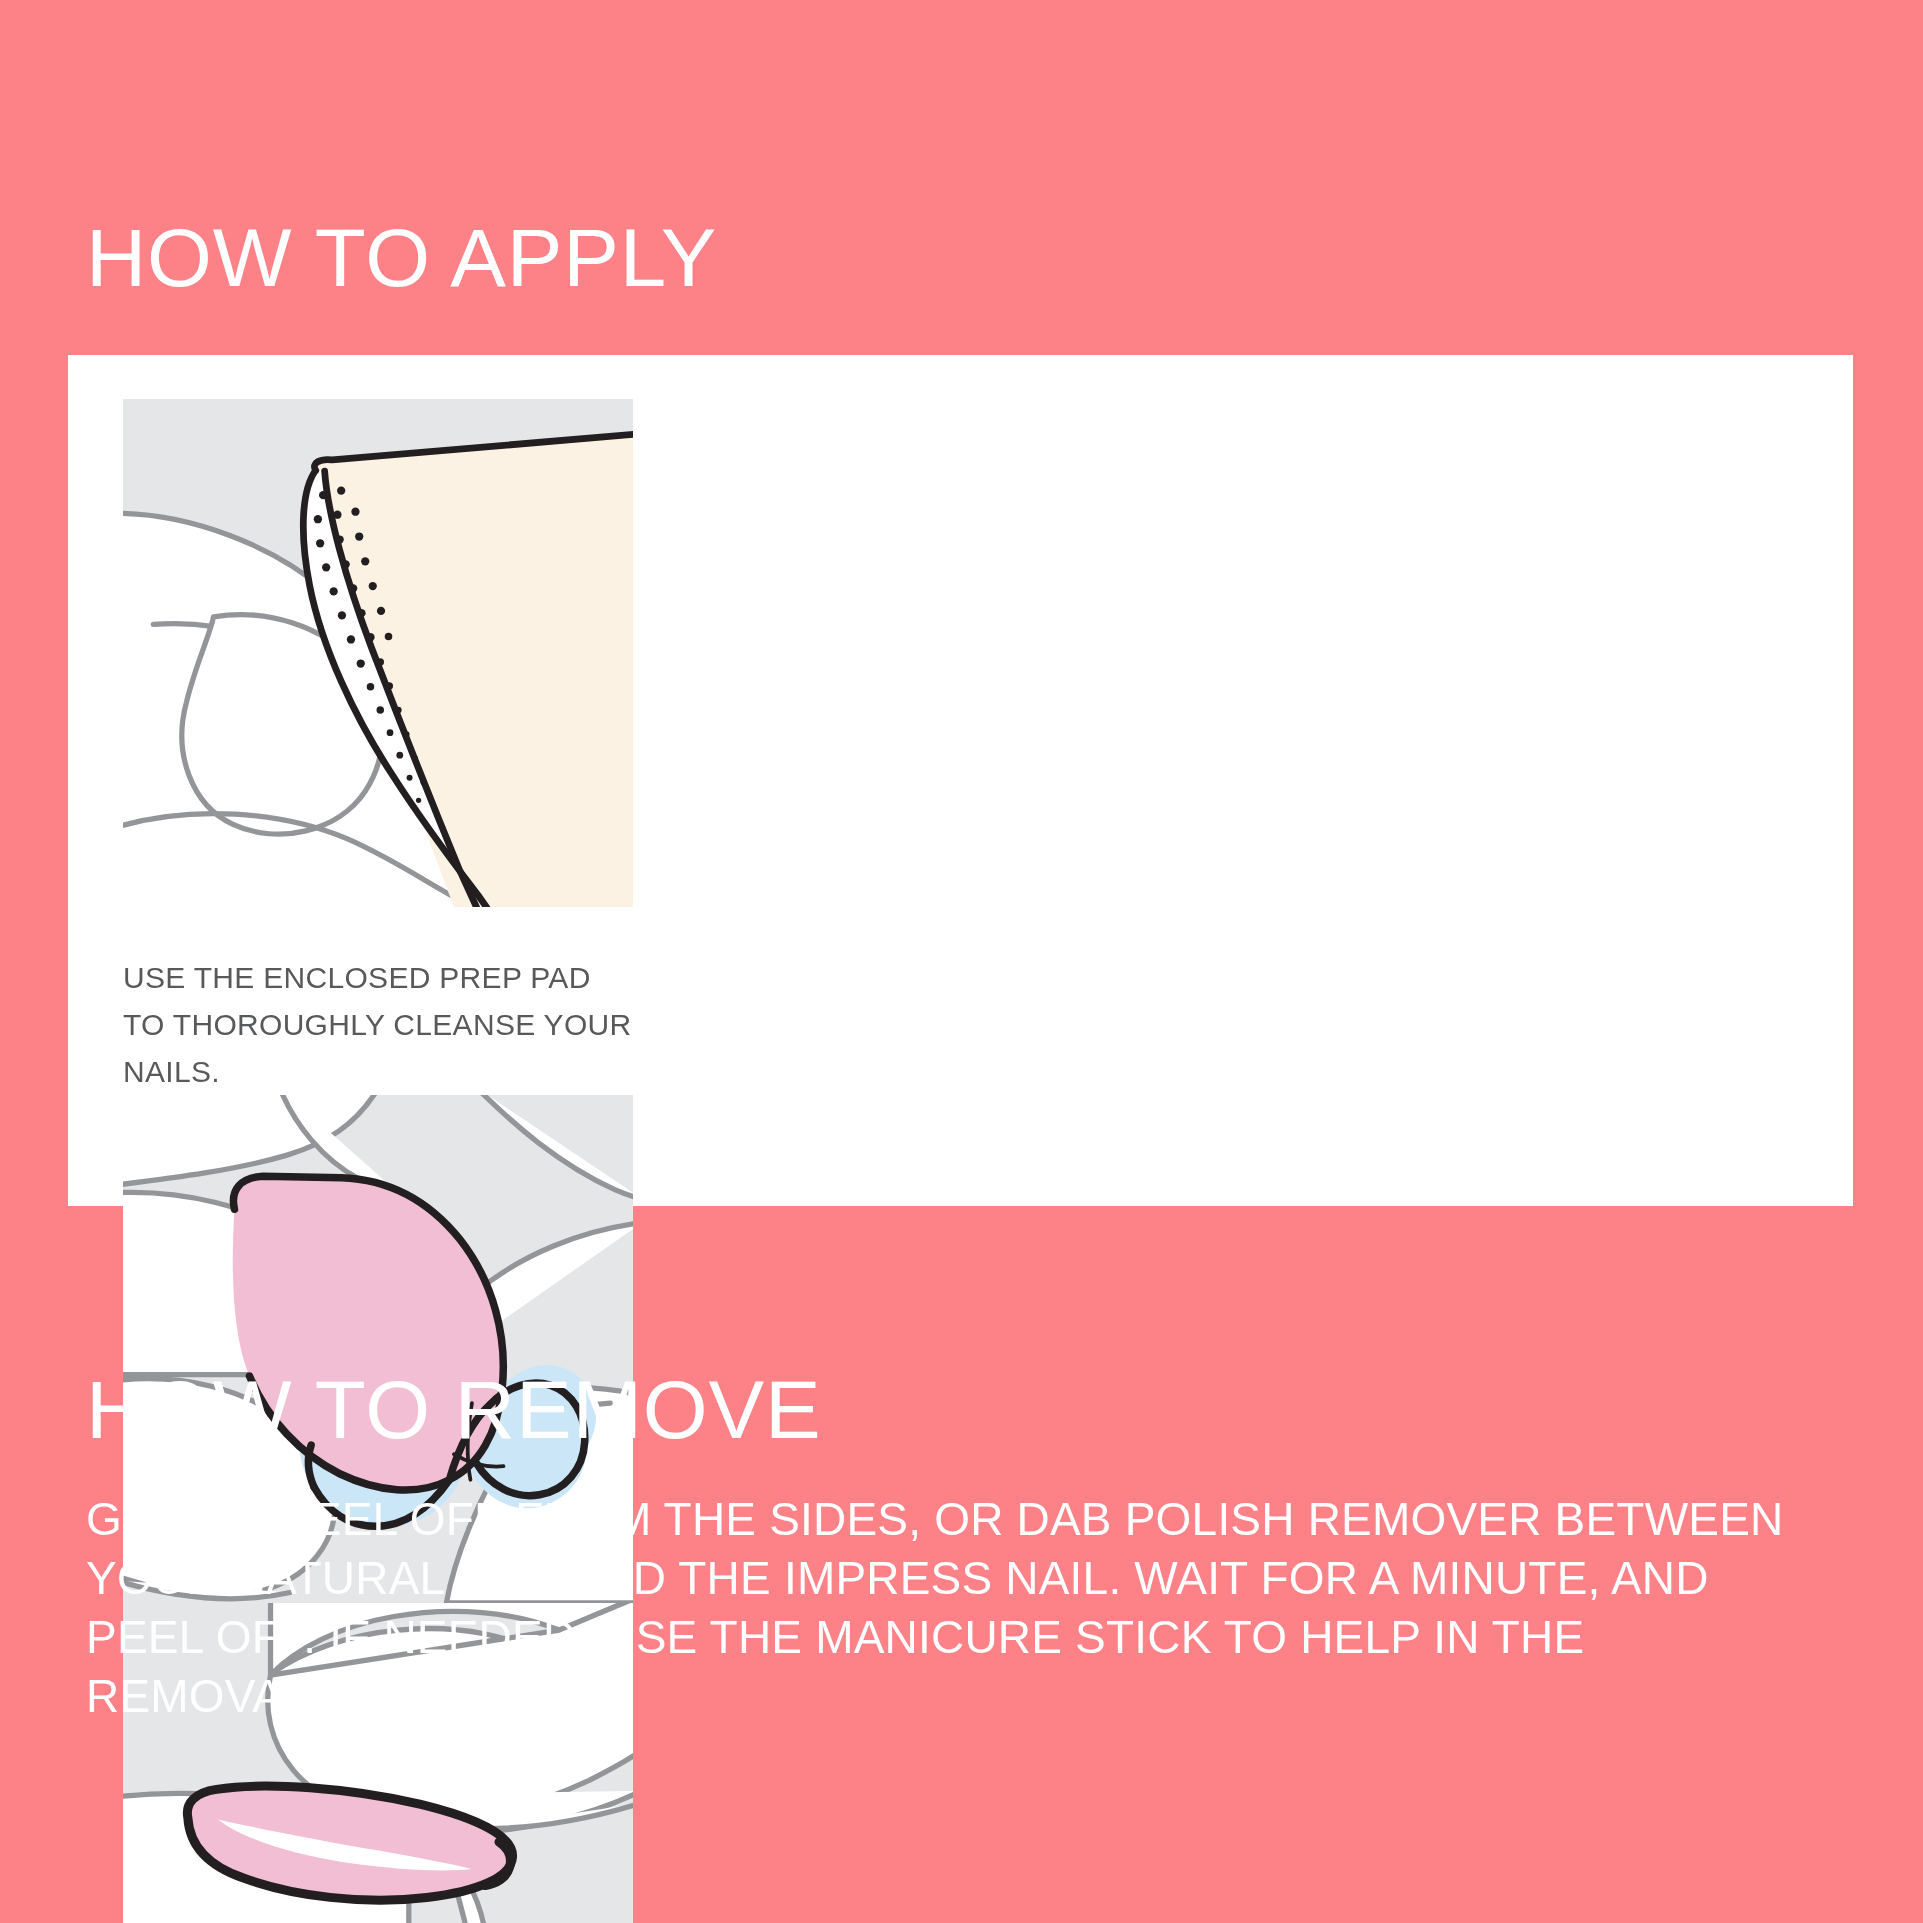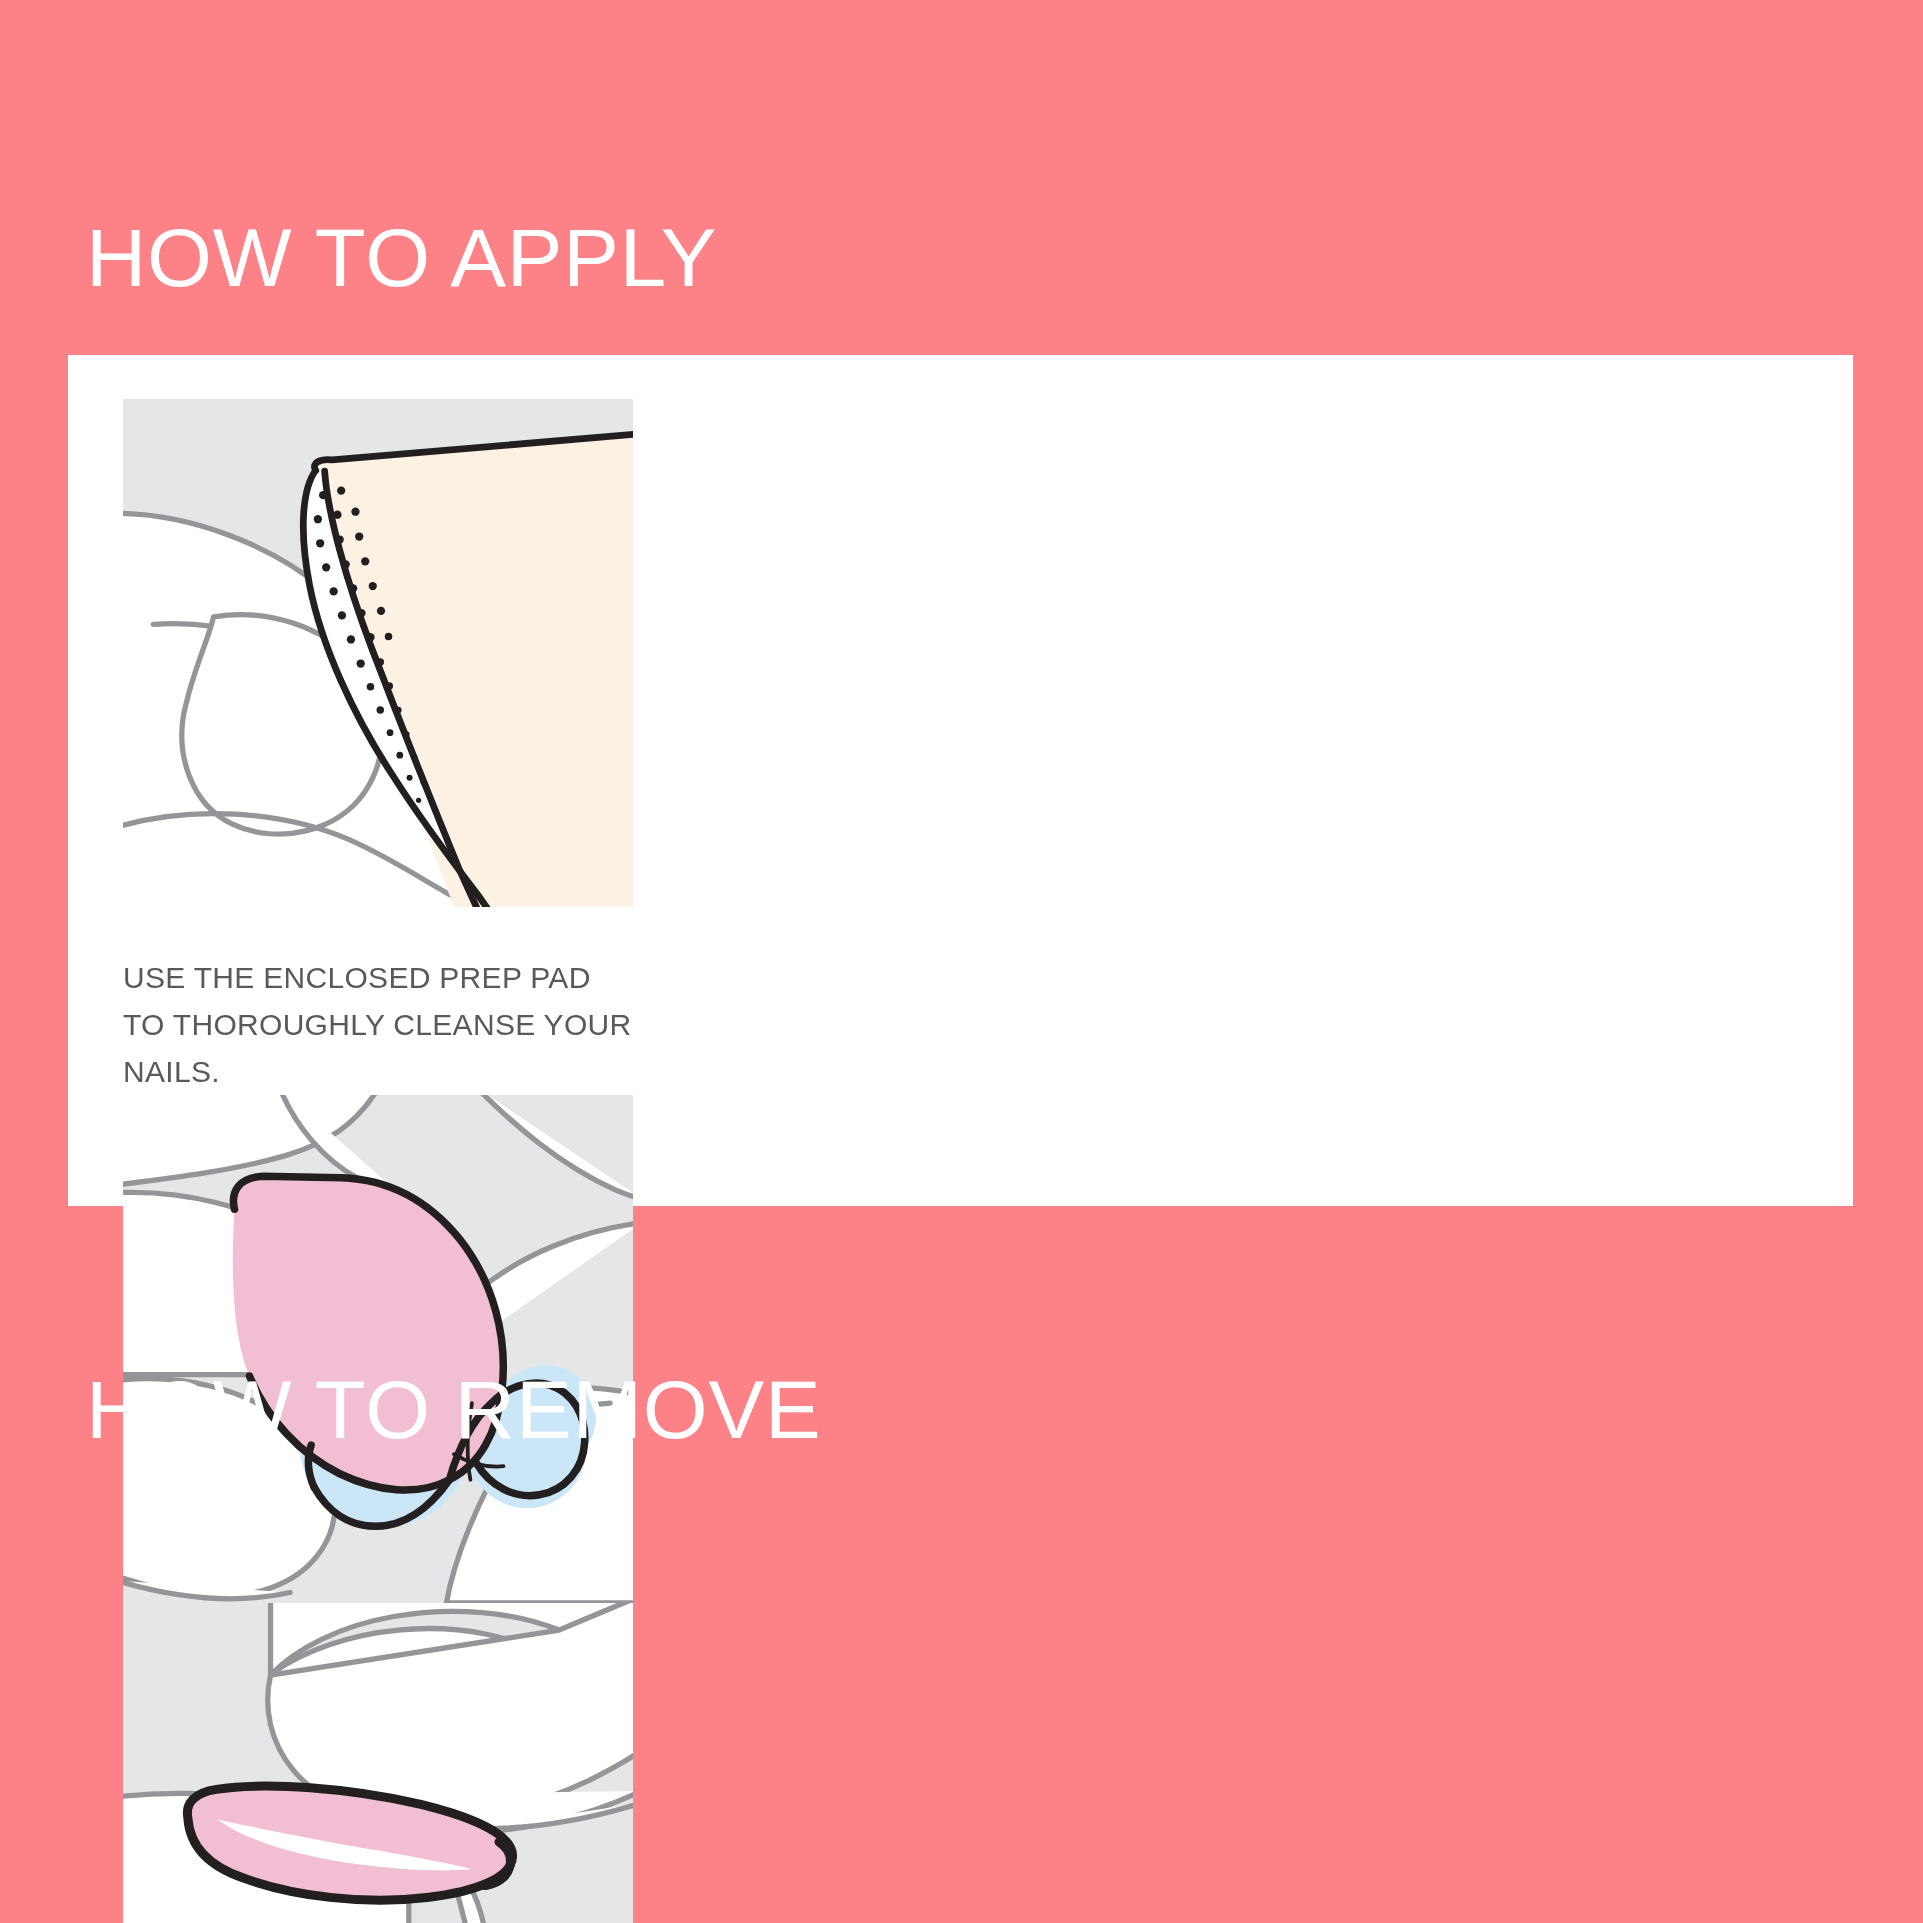--- a/index.html
+++ b/index.html
@@ -289,15 +289,16 @@
             </g>
           </svg>
         </div>
       </div>
 
     </div>
   </div>
 
   <div class="section-heading" id="remove-heading">HOW TO REMOVE</div>
 
+  <div id="remove-body">GENTLY PEEL OFF FROM THE SIDES, OR DAB POLISH REMOVER BETWEEN YOUR NATURAL NAIL AND THE IMPRESS NAIL. WAIT FOR A MINUTE, AND PEEL OFF. IF NEEDED, USE THE MANICURE STICK TO HELP IN THE REMOVAL.</div>
 
 </div>
 
 
 </body></html>

